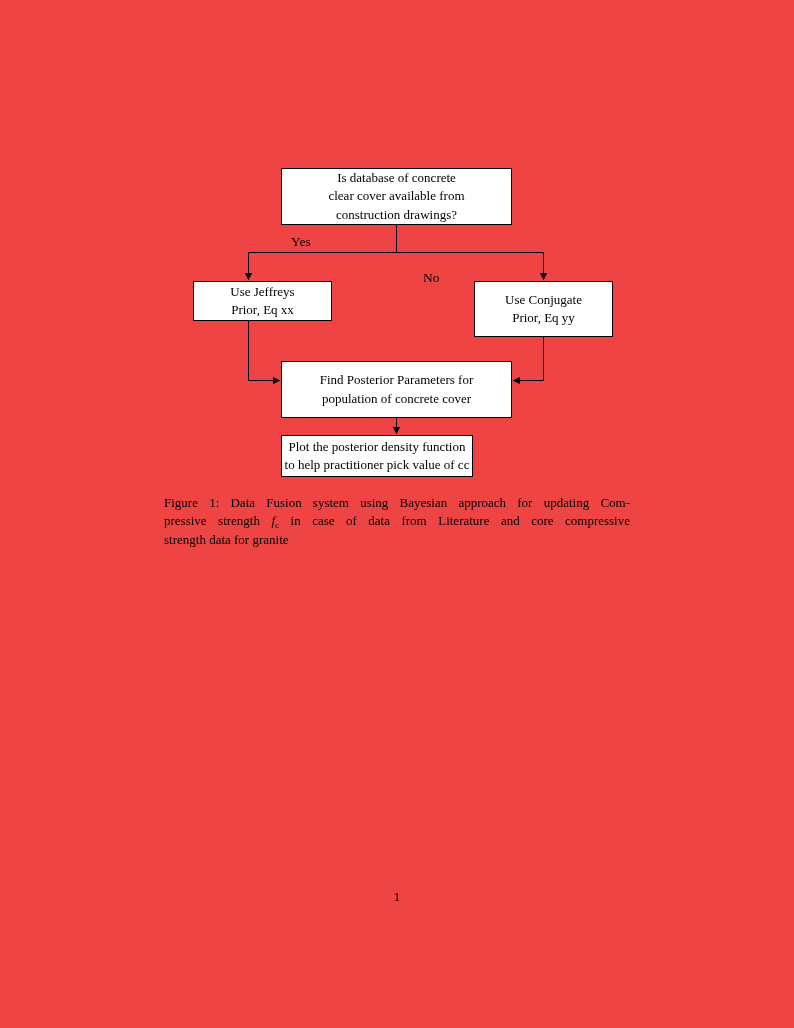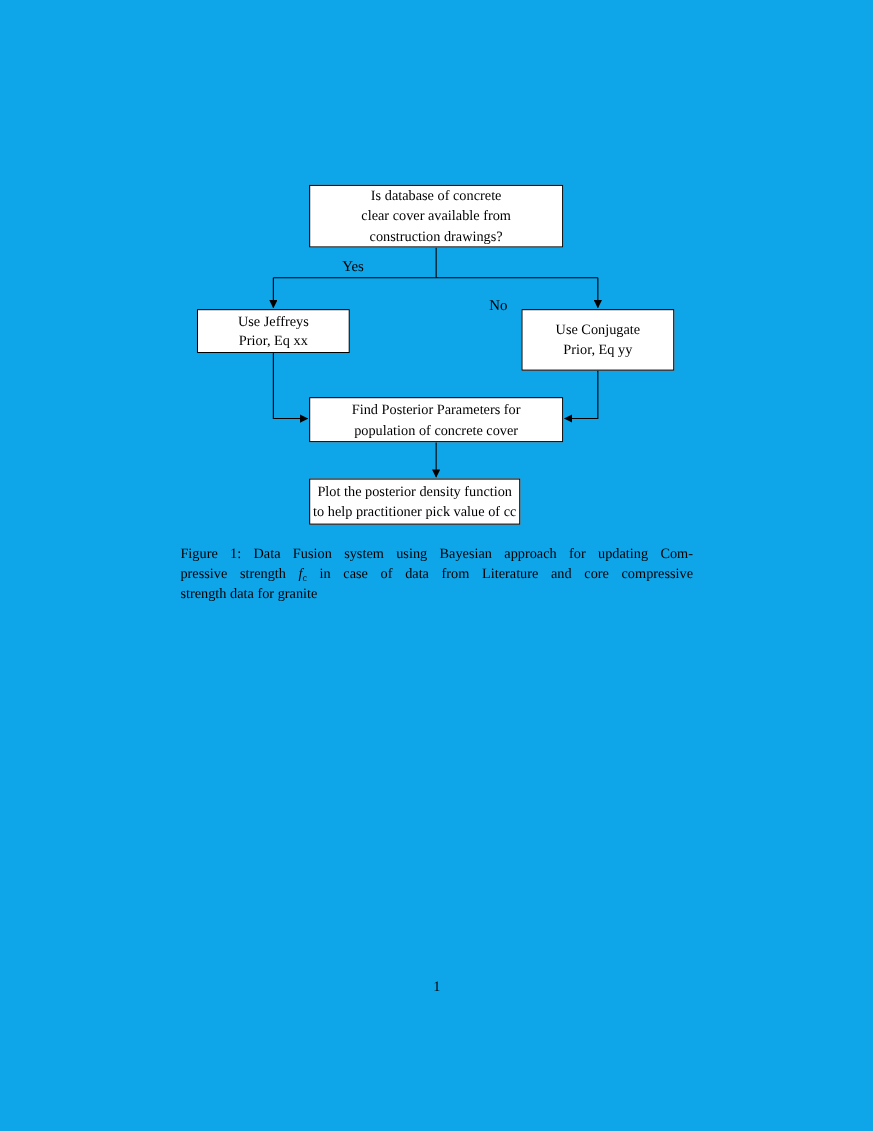--- a/index.html
+++ b/index.html
@@ -8,21 +8,21 @@
     width: 794px;
     height: 1028px;
     position: relative;
     font-family: "Liberation Serif", "DejaVu Serif", serif;
     color: #000000;
     overflow: hidden;
   }
   .page {
     position: absolute;
     inset: 0;
-    background: #0ea5e9;
+    background: #ef4444;
   }
   .connectors {
     position: absolute;
     left: 0; top: 0;
     width: 794px; height: 1028px;
   }
   .connector {
     stroke: #000000;
     stroke-width: 1;
     fill: none;
@@ -33,29 +33,29 @@
     background: #ffffff;
     display: flex;
     align-items: center;
     justify-content: center;
     text-align: center;
     white-space: pre-line;
     font-size: 13px;
     line-height: 18.5px;
   }
   .box-question  { left: 281px; top: 168px; width: 231px; height: 57px; }
-  .box-jeffreys  { left: 179px; top: 281px; width: 139px; height: 40px; }
+  .box-jeffreys  { left: 193px; top: 281px; width: 139px; height: 40px; }
   .box-conjugate { left: 474px; top: 281px; width: 139px; height: 56px; }
-  .box-posterior { left: 281px; top: 361px; width: 231px; height: 41px; }
+  .box-posterior { left: 281px; top: 361px; width: 231px; height: 57px; }
   .box-plot      { left: 281px; top: 435px; width: 192px; height: 42px; }
   .edge-label {
     position: absolute;
     top: 234px;
     width: 60px;
-    text-align: center;
+    text-align: left;
     font-size: 13.5px;
     line-height: 16px;
   }
   .edge-label-yes { left: 291px; }
   .edge-label-no  { left: 423px; margin-top: 36px; }
   .caption {
     position: absolute;
     left: 164px;
     top: 494px;
     width: 466px;

